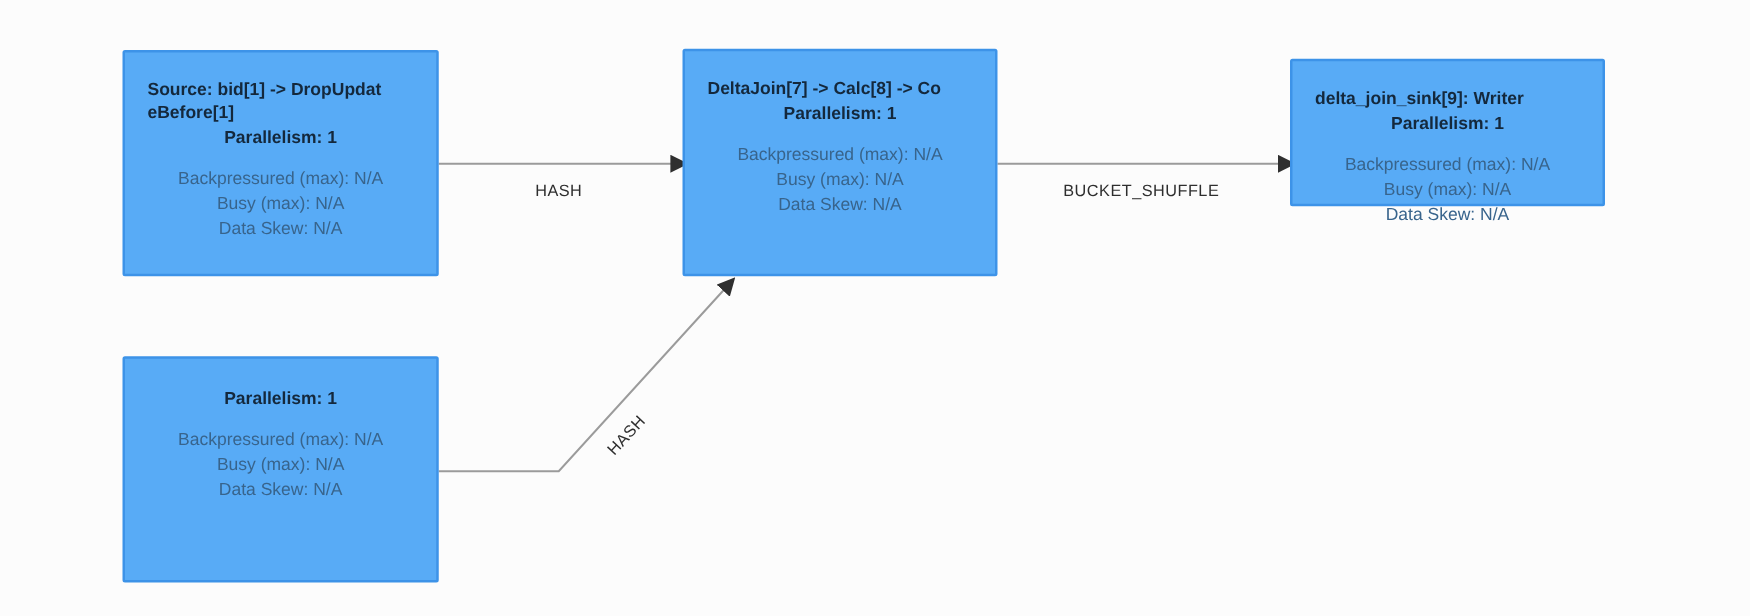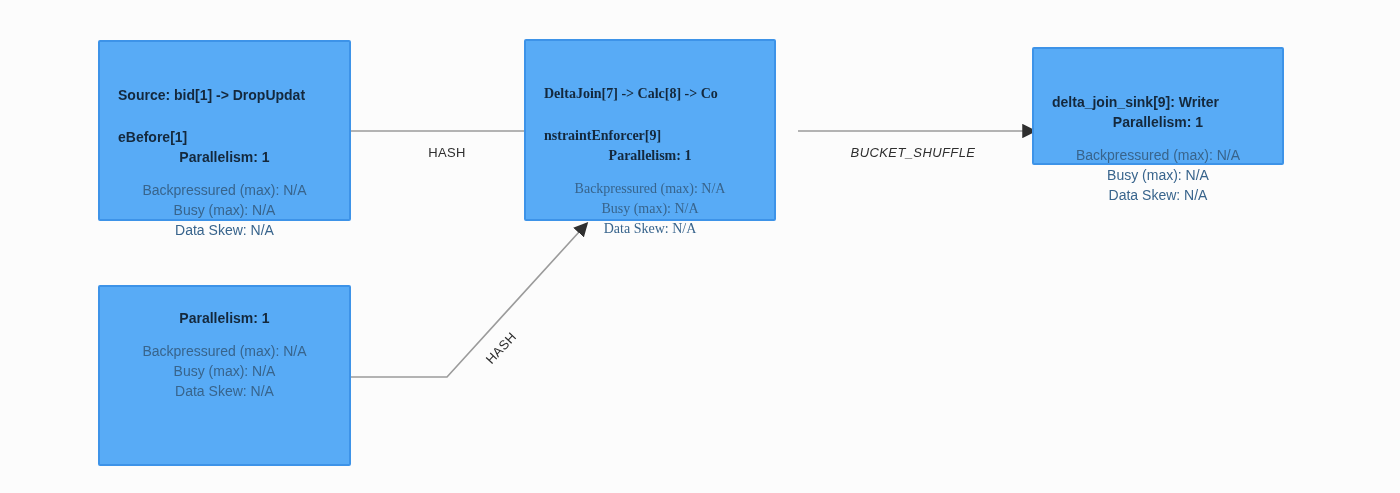--- a/index.html
+++ b/index.html
@@ -33,21 +33,21 @@
     padding:20px 18px 0 18px;
     cursor:pointer;
   }
   .node-title{
     font-size:14px;
     line-height:18px;
     font-weight:600;
     color:var(--node-title);
     text-align:left;
   }
-  .node-title .tline{display:block;white-space:nowrap;margin-top:24px;}
+  .node-title .tline{display:block;white-space:nowrap;}
   .node-parallelism{
     font-size:14px;
     line-height:18px;
     font-weight:700;
     color:var(--node-title);
     text-align:center;
     margin-top:2px;
   }
   .node-stats{
     margin-top:14px;
@@ -64,21 +64,21 @@
     color:var(--edge-label);
     transform:translate(-50%,-50%);
     white-space:nowrap;
   }
   .edge-label.rotated{
     transform:translate(-50%,-50%) rotate(-47deg);
   }
   
   #node-0{left:98px;top:40px;width:253px;height:181px;}
   #node-1{left:98px;top:285px;width:253px;height:181px;}
-  #node-2{left:524px;top:39px;width:252px;height:182px;font-family:Liberation Serif, serif;}
+  #node-2{left:546px;top:39px;width:252px;height:182px;}
   #node-3{left:1032px;top:47px;width:252px;height:118px;}
 </style>
 </head>
 <body>
 
 <div class="canvas">
 
   <svg class="edge-layer" width="1400" height="493" viewBox="0 0 1400 493">
     <defs>
       <marker id="arrow" viewBox="0 0 10 10" refX="0.5" refY="5" markerWidth="9" markerHeight="9" orient="auto">
@@ -108,21 +108,20 @@
     <div class="node-stats">
       <div>Backpressured (max): N/A</div>
       <div>Busy (max): N/A</div>
       <div>Data Skew: N/A</div>
     </div>
   </div>
 
   <div class="node" id="node-2">
     <div class="node-title">
       <span class="tline">DeltaJoin[7] -&gt; Calc[8] -&gt; Co</span>
-      <span class="tline">nstraintEnforcer[9]</span>
     </div>
     <div class="node-parallelism">Parallelism: 1</div>
     <div class="node-stats">
       <div>Backpressured (max): N/A</div>
       <div>Busy (max): N/A</div>
       <div>Data Skew: N/A</div>
     </div>
   </div>
 
   <div class="node" id="node-3">
@@ -132,15 +131,15 @@
     <div class="node-parallelism">Parallelism: 1</div>
     <div class="node-stats">
       <div>Backpressured (max): N/A</div>
       <div>Busy (max): N/A</div>
       <div>Data Skew: N/A</div>
     </div>
   </div>
 
   <div class="edge-label" style="left:447px;top:152px;">HASH</div>
   <div class="edge-label rotated" style="left:501px;top:348px;">HASH</div>
-  <div class="edge-label" style="left:913px;top:152px;font-style:italic;">BUCKET_SHUFFLE</div>
+  <div class="edge-label" style="left:913px;top:152px;">BUCKET_SHUFFLE</div>
 
 </div>
 
 </body></html>

